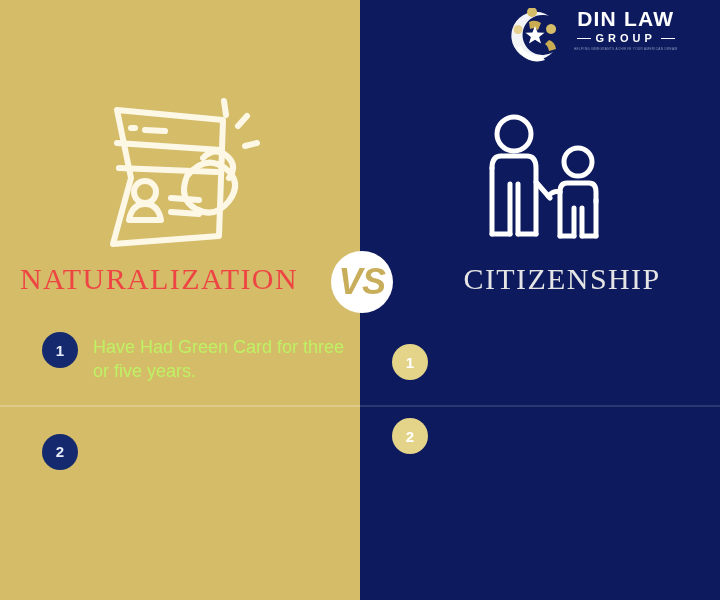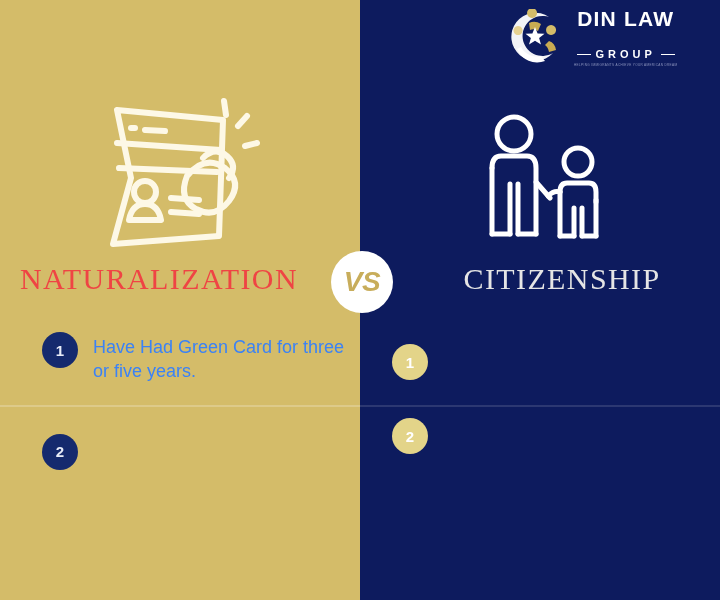--- a/index.html
+++ b/index.html
@@ -24,30 +24,30 @@
     position:absolute; left:0; top:405px; width:360px; height:2px;
     background:rgba(255,255,255,0.22);
   }
   .divider-navy {
     position:absolute; left:360px; top:405px; width:360px; height:2px;
     background:rgba(255,255,255,0.13);
   }
   
   .logo-wrap {
     position:absolute; left:505px; top:8px;
-    display:flex; align-items:flex-end; gap:9px;
+    display:flex; align-items:flex-start; gap:9px;
   }
   .logo-emblem { width:60px; height:58px; flex:none; }
   .logo-text { display:flex; flex-direction:column; align-items:center; }
   .logo-name {
     color:#ffffff; font-size:21px; font-weight:bold;
     letter-spacing:1.2px; line-height:1.05;
   }
   .logo-group-row {
-    display:flex; align-items:center; gap:5px; margin-top:18px;
+    display:flex; align-items:center; gap:5px; margin-top:2px;
   }
   .logo-rule { width:14px; height:1px; background:#ffffff; }
   .logo-group {
     color:#ffffff; font-size:11px; font-weight:bold; letter-spacing:4px;
   }
   .logo-tagline {
     color:#8c94bd; font-size:3.1px; letter-spacing:0.35px;
     margin-top:3px; white-space:nowrap;
   }
   
@@ -69,37 +69,37 @@
     color:#e5e5e5;
   }
   .vs-badge {
     position:absolute; left:331px; top:251px;
     width:62px; height:62px; border-radius:50%;
     background:#ffffff;
     display:flex; align-items:center; justify-content:center;
     z-index:5;
   }
   .vs-badge span {
-    font-size:28px; font-weight:bold; font-style:italic;
+    font-size:36px; font-weight:bold; font-style:italic;
     color:#c8ad5b; letter-spacing:-0.5px;
   }
   
   .col-left  { position:absolute; left:42px;  top:332px; width:305px; }
   .col-right { position:absolute; left:392px; top:344px; width:312px; }
 
   .item { display:flex; gap:15px; margin-bottom:22px; }
   .badge {
     flex:none; width:36px; height:36px; border-radius:50%;
     display:flex; align-items:center; justify-content:center;
     font-size:15px; font-weight:bold;
   }
   .badge-navy { background:#152a6e; color:#e8ecf8; }
   .badge-gold { background:#e3d489; color:#ffffff; }
   .item-text { font-size:18px; line-height:1.32; padding-top:4px; }
-  .text-dark  { color:#3b82f6; }
+  .text-dark  { color:#bef264; }
   .text-light { color:#e9ecf7; }
 </style>
 </head>
 <body>
 
 <div id="infographic">
 
   <div class="panel-gold"></div>
   <div class="panel-navy"></div>
   <div class="divider-gold"></div>

